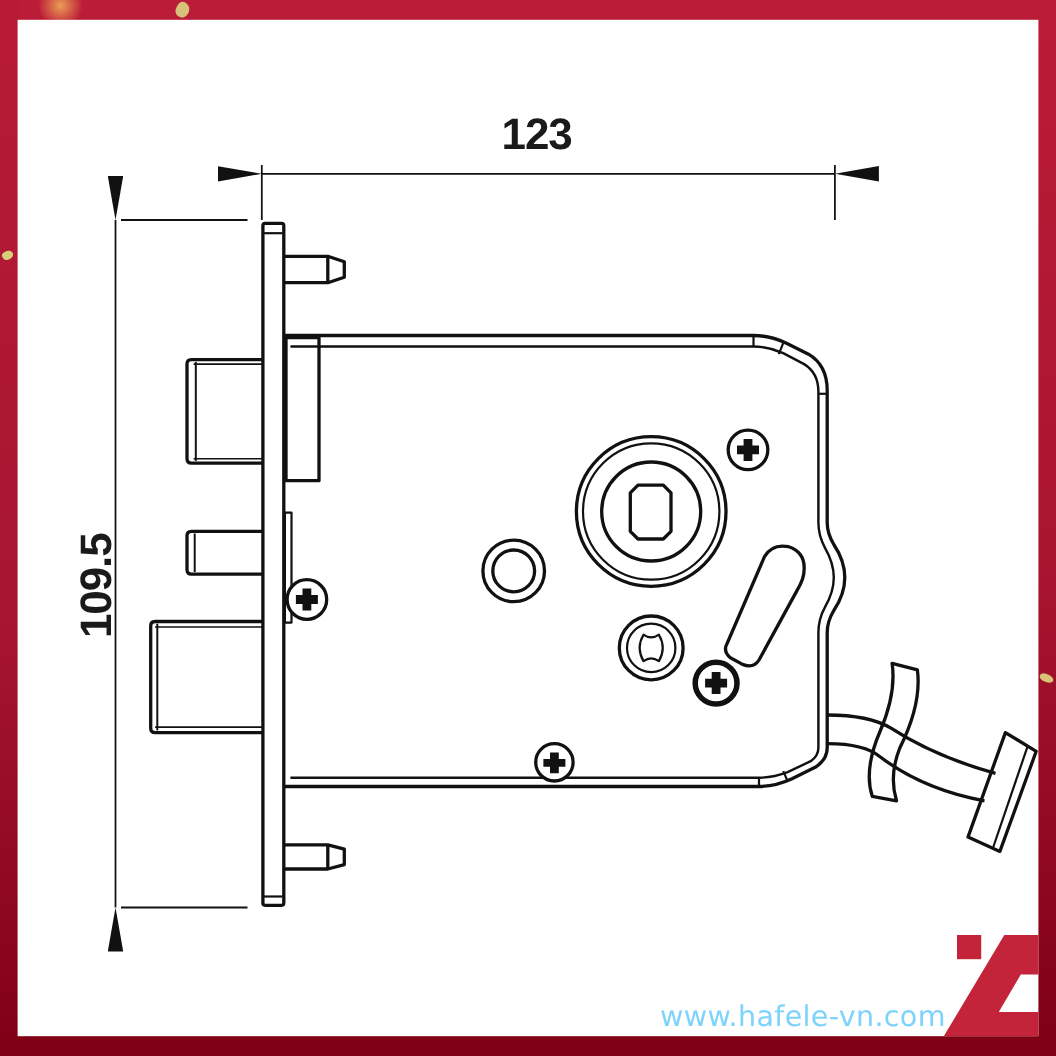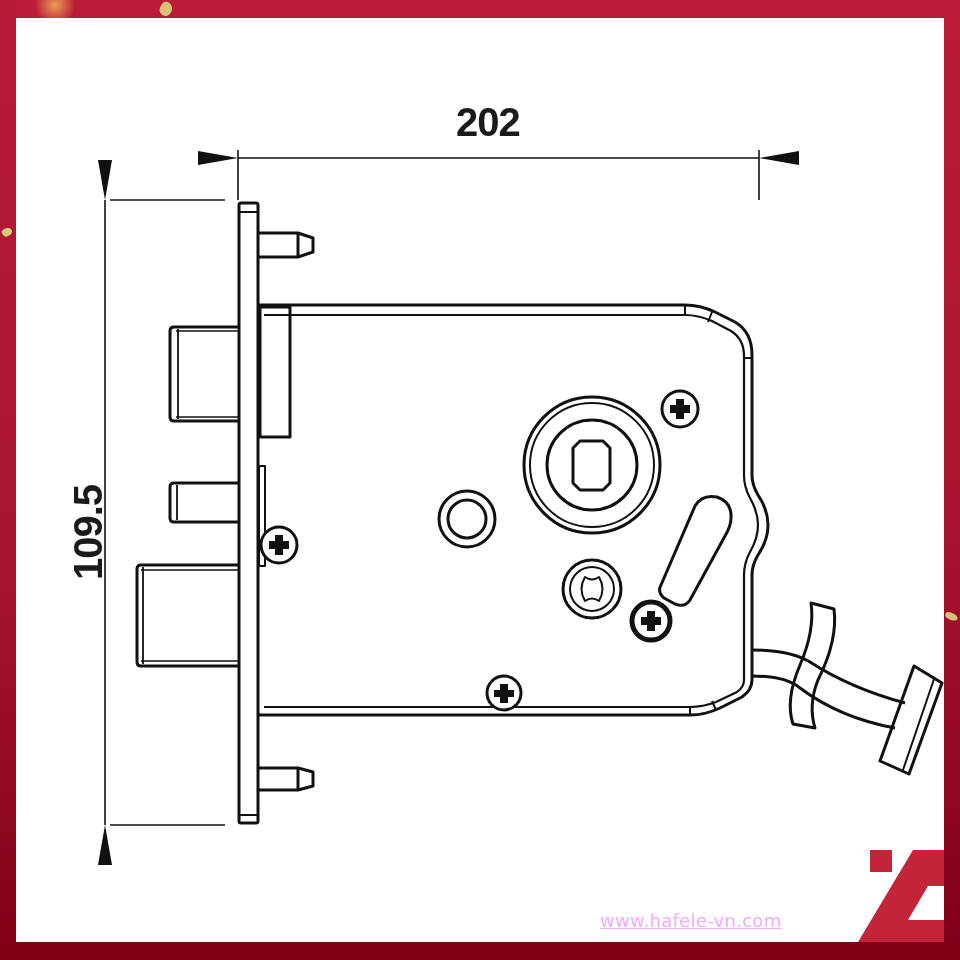--- a/index.html
+++ b/index.html
@@ -34,22 +34,22 @@
     position: absolute; font-weight: bold; color: #1a1a1a;
     font-family: "Liberation Sans", sans-serif;
   }
   .dim-width { left: 456px; top: 100px; font-size: 40px; letter-spacing: -1px; }
   .dim-height {
     left: 28px; top: 510px; font-size: 40px; letter-spacing: -1px;
     transform: rotate(-90deg); transform-origin: center center;
     width: 120px; text-align: center;
   }
   .website {
-    position: absolute; left: 600px; top: 910px; font-size: 18px; color: #f0abfc;
-    font-family: "DejaVu Sans", sans-serif; letter-spacing: 0.3px; text-decoration: underline;
+    position: absolute; left: 600px; top: 910px; font-size: 26px; color: #7dd3fc;
+    font-family: "DejaVu Sans", sans-serif; letter-spacing: 0.3px;
   }
   .logo { position: absolute; left: 858px; top: 848px; }
 </style>
 </head>
 <body>
 
 <div class="frame"></div>
 <div class="frame-left"></div>
 <div class="frame-bottom"></div>
 <div class="glow"></div>
@@ -170,21 +170,21 @@
   <g>
     <circle cx="651" cy="621" r="19" fill="#fff" stroke="#111" stroke-width="5"></circle>
     <path d="M647,611 h8 v6 h6 v8 h-6 v6 h-8 v-6 h-6 v-8 h6 Z" fill="#111"></path>
   </g>
   <g>
     <circle cx="504" cy="693" r="17" fill="#fff" stroke="#111" stroke-width="3"></circle>
     <path d="M500,684 h8 v6 h6 v7 h-6 v6 h-8 v-6 h-6 v-7 h6 Z" fill="#111"></path>
   </g>
 </svg>
 
-<div class="dim-text dim-width">202</div>
+<div class="dim-text dim-width">123</div>
 <div class="dim-text dim-height">109.5</div>
 
 <div class="website">www.hafele-vn.com</div>
 
 <svg class="logo" width="90" height="94" viewBox="0 0 90 94">
   <rect x="12" y="2" width="22" height="22" fill="#c3243a"></rect>
   <path d="M55,2 L86,2 L86,94 L0,94 Z M70,38 L50,72 L86,72 L86,38 Z" fill="#c3243a" fill-rule="evenodd"></path>
 </svg>
 
 </body></html>

